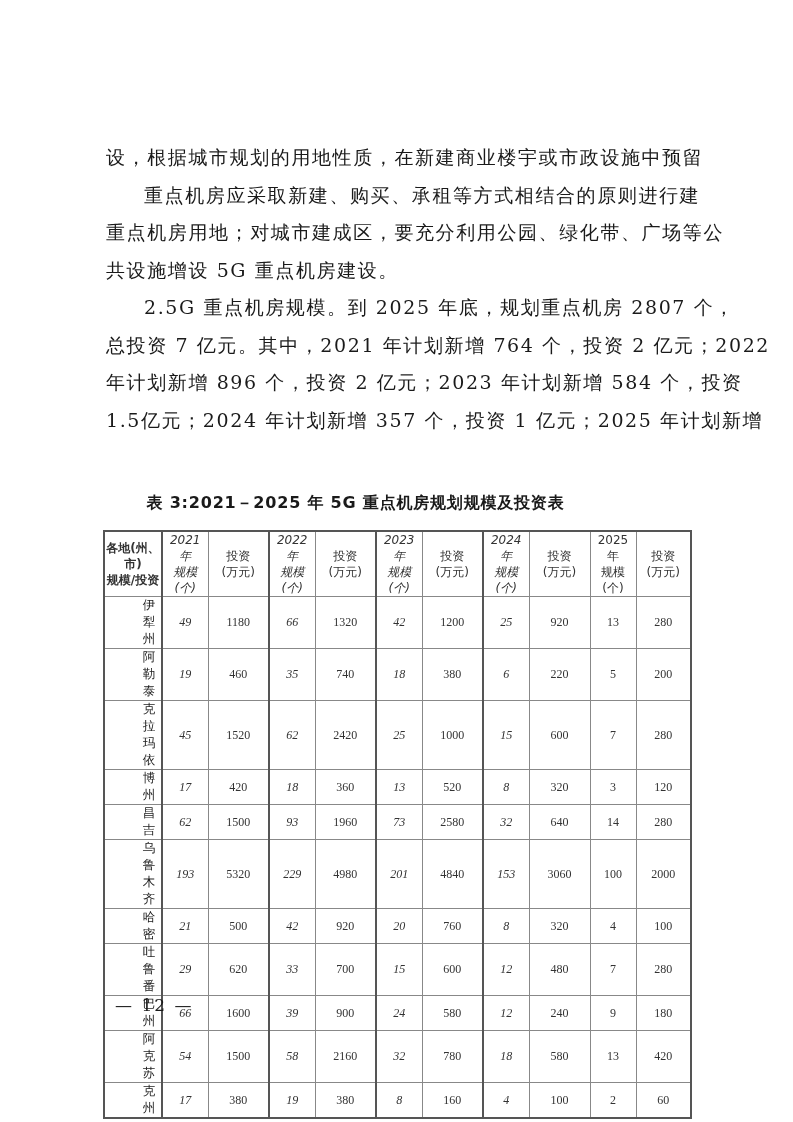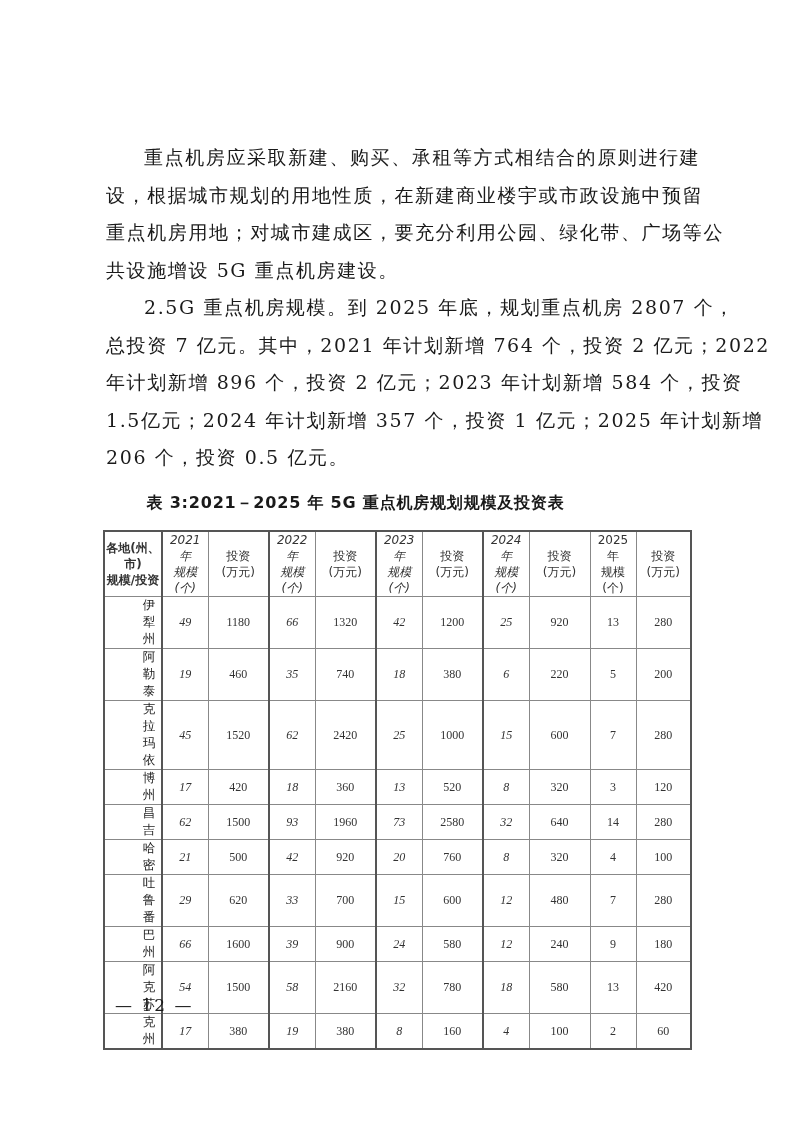--- a/index.html
+++ b/index.html
@@ -23,32 +23,31 @@
   table.plan td { height: 33px; font-size: 12px; font-family: "Liberation Serif", "DejaVu Serif", serif; }
   table.plan td.region { font-family: "DejaVu Sans", "Liberation Sans", sans-serif; font-size: 12.5px; color: #222; padding-left: 32px; }
   .thick-left { border-left: 2px solid #555 !important; font-style: italic; }
   .page-num { position: absolute; top: 995px; left: 115px; font-size: 17px; letter-spacing: 2px;
               font-family: "DejaVu Serif", "Liberation Serif", serif; }
 </style>
 </head>
 <body>
 
 <div class="para p1">
+  <span class="line">设，根据城市规划的用地性质，在新建商业楼宇或市政设施中预留</span>
   <span class="line indent">重点机房应采取新建、购买、承租等方式相结合的原则进行建</span>
-  <span class="line">设，根据城市规划的用地性质，在新建商业楼宇或市政设施中预留</span>
   <span class="line">重点机房用地；对城市建成区，要充分利用公园、绿化带、广场等公</span>
   <span class="line">共设施增设 5G 重点机房建设。</span>
 </div>
 
 <div class="para p2">
   <span class="line indent">2.5G 重点机房规模。到 2025 年底，规划重点机房 2807 个，</span>
   <span class="line">总投资 7 亿元。其中，2021 年计划新增 764 个，投资 2 亿元；2022</span>
   <span class="line">年计划新增 896 个，投资 2 亿元；2023 年计划新增 584 个，投资</span>
   <span class="line">1.5亿元；2024 年计划新增 357 个，投资 1 亿元；2025 年计划新增</span>
-  <span class="line">206 个，投资 0.5 亿元。</span>
 </div>
 
 <div class="caption">表 3:2021－2025 年 5G 重点机房规划规模及投资表</div>
 
 <table class="plan">
   <colgroup>
     <col style="width:58px">
       <col style="width:46px">
       <col style="width:61px">
       <col style="width:46px">
@@ -168,20 +167,33 @@
         <td class="thick-left">93</td>
         <td>1960</td>
         <td class="thick-left">73</td>
         <td>2580</td>
         <td class="thick-left">32</td>
         <td>640</td>
         <td>14</td>
         <td>280</td>
       </tr>
       <tr>
+        <td class="region">乌鲁木齐</td>
+        <td class="thick-left">193</td>
+        <td>5320</td>
+        <td class="thick-left">229</td>
+        <td>4980</td>
+        <td class="thick-left">201</td>
+        <td>4840</td>
+        <td class="thick-left">153</td>
+        <td>3060</td>
+        <td>100</td>
+        <td>2000</td>
+      </tr>
+      <tr>
         <td class="region">哈密</td>
         <td class="thick-left">21</td>
         <td>500</td>
         <td class="thick-left">42</td>
         <td>920</td>
         <td class="thick-left">20</td>
         <td>760</td>
         <td class="thick-left">8</td>
         <td>320</td>
         <td>4</td>

